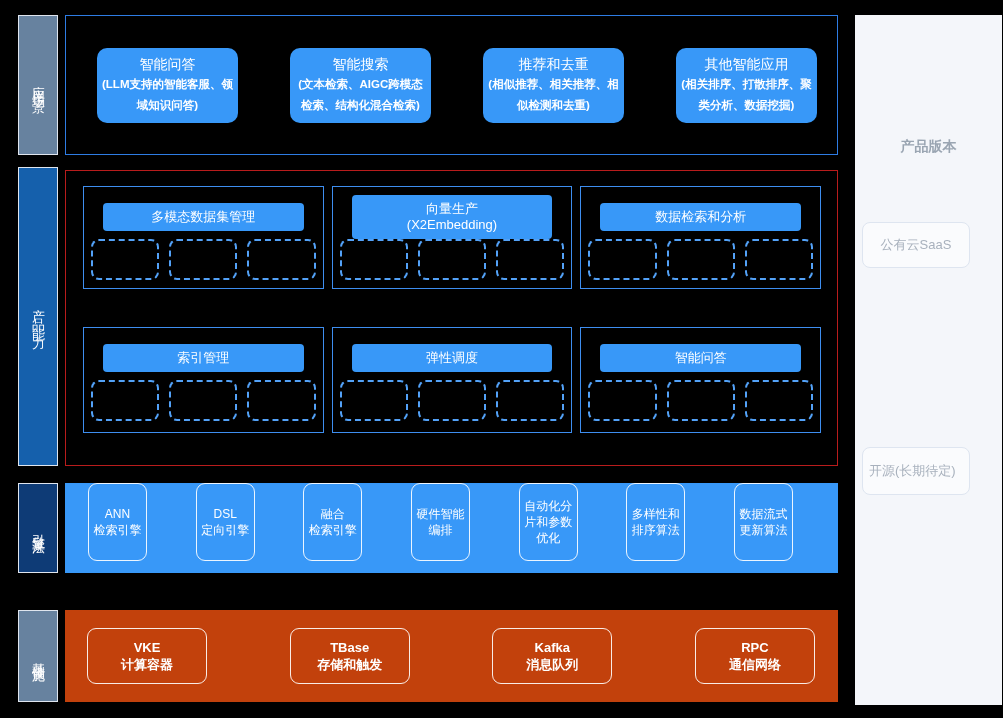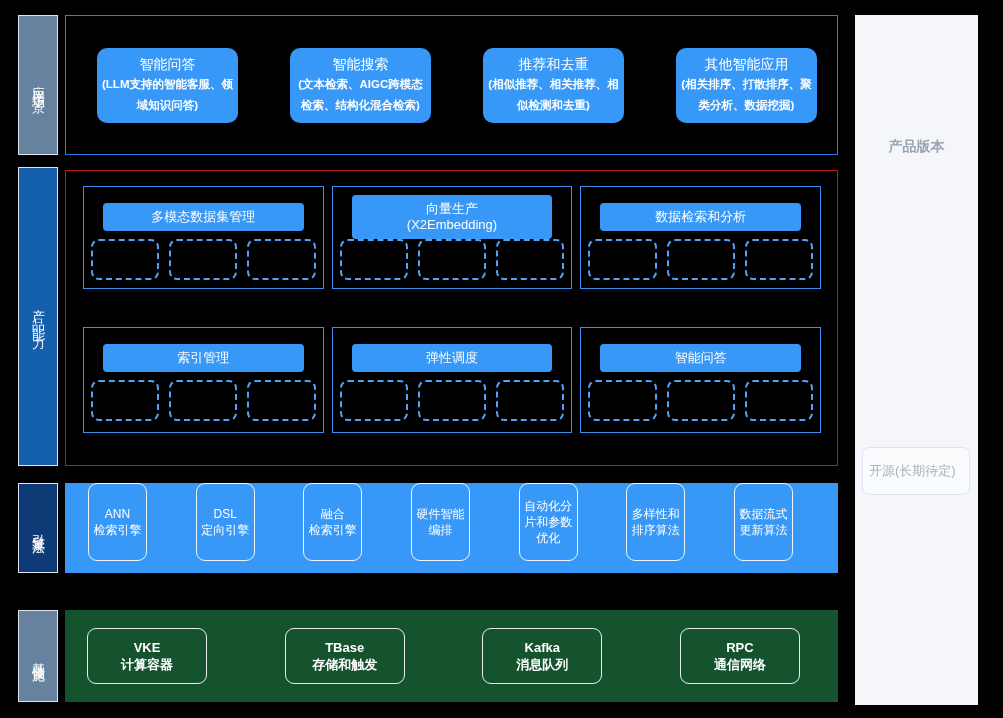--- a/index.html
+++ b/index.html
@@ -21,23 +21,23 @@
 
   
   .section{position:absolute;left:65px;width:773px;box-sizing:border-box;}
   .sec-scenarios{top:15px;height:140px;border:1px solid #2e7ce4;background:#000;
     display:flex;align-items:center;justify-content:space-between;
     padding:0 20px 0 31px;}
   .sec-capability{top:170px;height:296px;border:1px solid #b91c1c;background:#000;}
   .sec-engine{top:483px;height:90px;background:#3898f8;
     display:flex;align-items:center;justify-content:space-between;
     padding:0 45px 12px 23px;}
-  .sec-infra{top:610px;height:92px;background:#14532d;
+  .sec-infra{top:610px;height:92px;background:#c2410c;
     display:flex;align-items:center;justify-content:space-between;
-    padding:0 38px 0 22px;}
+    padding:0 23px 0 22px;}
 
   
   .scen-box{width:141px;min-height:75px;box-sizing:border-box;background:#3898f8;
     border-radius:10px;color:#fff;display:flex;flex-direction:column;
     align-items:center;justify-content:center;text-align:center;padding:6px 4px;}
   .scen-title{font-size:14px;font-weight:normal;line-height:18px;}
   .scen-sub{font-size:11.5px;line-height:21px;margin-top:1px;font-weight:600;}
 
   
   .cap-row{position:absolute;left:17px;right:16px;display:grid;
@@ -57,21 +57,21 @@
   .eng-box{width:59px;height:78px;box-sizing:border-box;border:1px solid rgba(255,255,255,0.9);
     border-radius:9px;color:#fff;font-size:12px;line-height:16px;display:flex;
     align-items:center;justify-content:center;text-align:center;white-space:pre-line;}
 
   
   .infra-box{width:120px;height:56px;box-sizing:border-box;border:1px solid rgba(255,255,255,0.9);
     border-radius:9px;color:#fff;font-size:13px;font-weight:bold;line-height:17px;
     display:flex;align-items:center;justify-content:center;text-align:center;white-space:pre-line;}
 
   
-  .version-panel{position:absolute;left:855px;top:15px;width:123px;height:690px;
+  .version-panel{position:absolute;left:855px;top:15px;width:147px;height:690px;
     background:#f4f6fa;}
   .vp-title{position:absolute;top:123px;left:0;width:100%;text-align:center;
     color:#9aa5b2;font-size:14px;font-weight:bold;}
   .vp-item{position:absolute;left:7px;width:108px;box-sizing:border-box;
     border:1px solid #dee5f0;border-radius:8px;background:rgba(255,255,255,0.55);
     color:#a8b1bd;font-size:13px;line-height:18px;display:flex;align-items:center;}
   .vp-item-1{top:207px;height:46px;justify-content:center;text-align:center;}
   .vp-item-2{top:320px;height:53px;padding:4px 6px;}
   .vp-item-3{top:432px;height:48px;padding:19px 6px;}
 </style>
@@ -196,16 +196,17 @@
     <div class="infra-box">TBase
 存储和触发</div>
     <div class="infra-box">Kafka
 消息队列</div>
     <div class="infra-box">RPC
 通信网络</div>
   </div>
 
   <div class="version-panel">
     <div class="vp-title">产品版本</div>
+    <div class="vp-item vp-item-1">公有云SaaS</div>
     <div class="vp-item vp-item-3">开源(长期待定)</div>
   </div>
 
 </div>
 
 </body></html>

